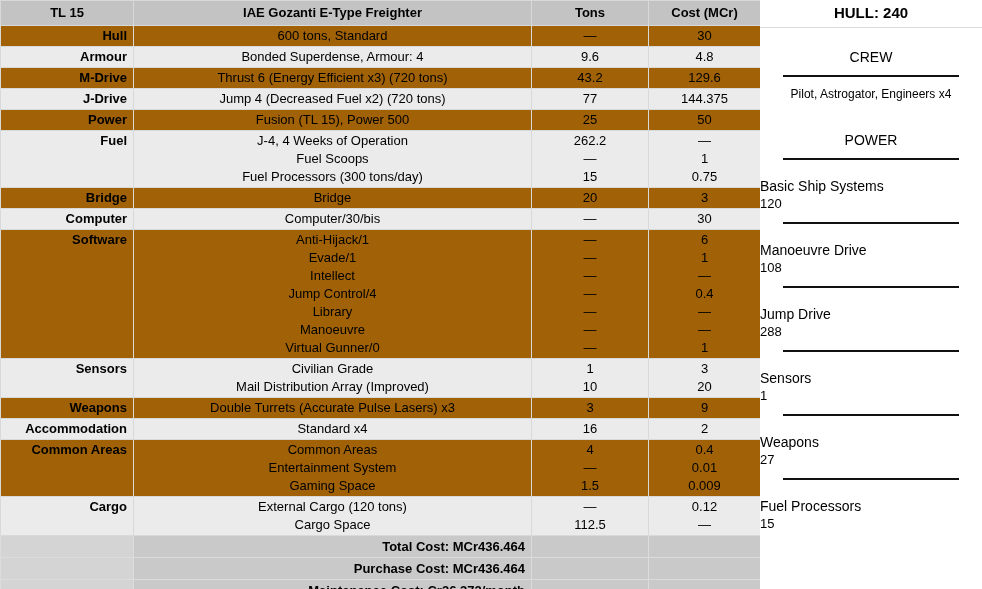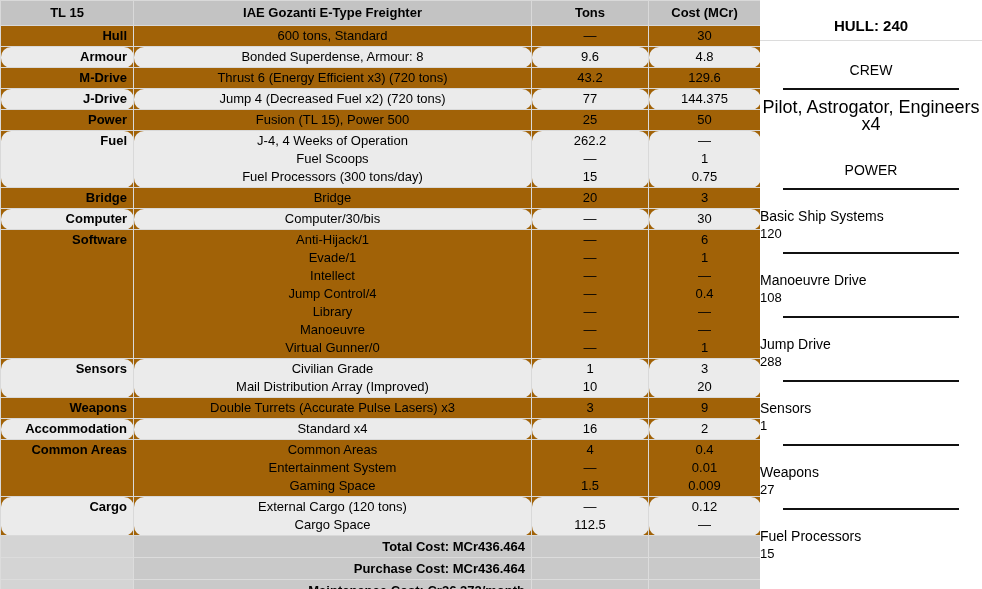--- a/index.html
+++ b/index.html
@@ -16,34 +16,34 @@
   table.spec th {
     background:#c3c3c3; font-weight:bold; font-size:13px;
     padding:4px 6px; text-align:center; line-height:16px;
   }
   table.spec td {
     font-size:13px; line-height:18px; padding:1px 6px; vertical-align:top;
   }
   td.label-cell { font-weight:bold; text-align:right; padding-right:5px; }
   td.desc-cell  { text-align:center; }
   td.num-cell   { text-align:center; }
-  tr.shade td   { background:#ebebeb;border-radius:10px; }
+  tr.shade td   { background:#ebebeb; }
 
   tr.foot td { background:#c9c9c9; border-color:#dcdcdc; padding:2px 6px; line-height:17px; }
   tr.foot td.first { background:#d4d4d4; }
   tr.foot td.desc-cell { font-weight:bold; text-align:right; }
 
   
   .side { flex:1 1 auto; background:#fff; }
-  .hull-title { text-align:center; font-weight:bold; font-size:15px; padding:17px 0 5px; line-height:18px; }
+  .hull-title { text-align:center; font-weight:bold; font-size:15px; padding:4px 0 5px; line-height:18px; }
   .panel-divider { border-bottom:1px solid #dcdcdc; }
   .sec-heading { text-align:center; font-size:14px; margin-top:21px; line-height:16px; }
   .sec-heading.power-h { margin-top:29px; }
   .black-line { width:176px; margin:10px auto 0; border-top:2px solid #111; height:0; }
-  .crew-value { text-align:center; font-size:18px; margin-top:9px; line-height:17px; }
+  .crew-value { text-align:center; font-size:12px; margin-top:9px; line-height:17px; }
   .p-item .black-line { margin-top:10px; }
   .p-name  { font-size:14px; margin-top:18px; line-height:17px; }
   .p-value { text-align:left; font-size:13px; line-height:17px; }
 </style>
 </head>
 <body>
 
 <div class="page">
 
   <div class="table-wrap">
@@ -71,21 +71,21 @@
             <td class="num-cell">
               <div>—</div>
             </td>
             <td class="num-cell">
               <div>30</div>
             </td>
           </tr>
           <tr class="shade">
             <td class="label-cell">Armour</td>
             <td class="desc-cell">
-              <div>Bonded Superdense, Armour: 8</div>
+              <div>Bonded Superdense, Armour: 4</div>
             </td>
             <td class="num-cell">
               <div>9.6</div>
             </td>
             <td class="num-cell">
               <div>4.8</div>
             </td>
           </tr>
           <tr>
             <td class="label-cell">M-Drive</td>

